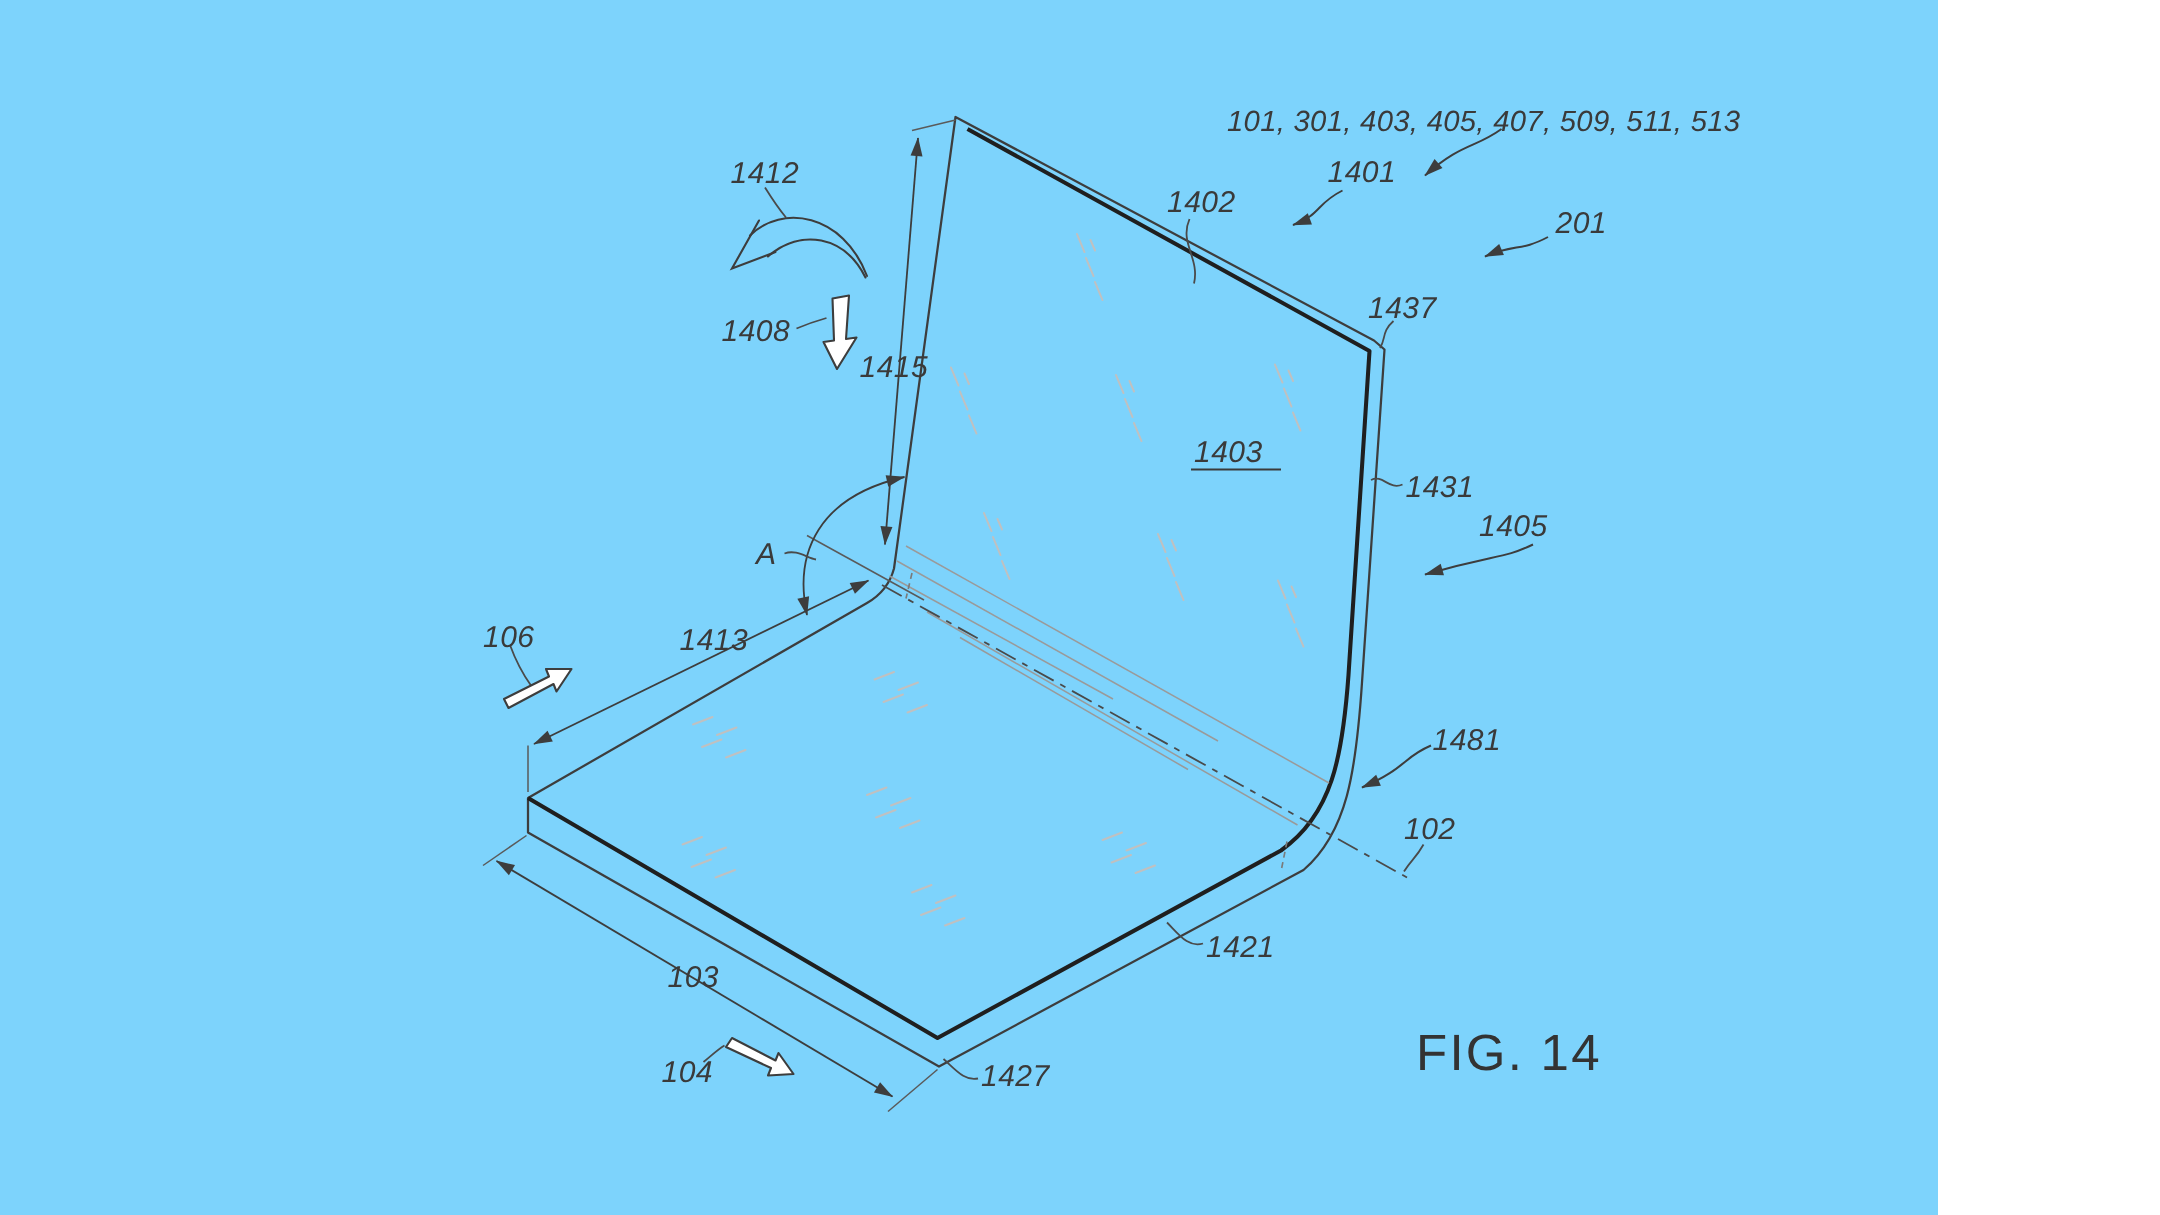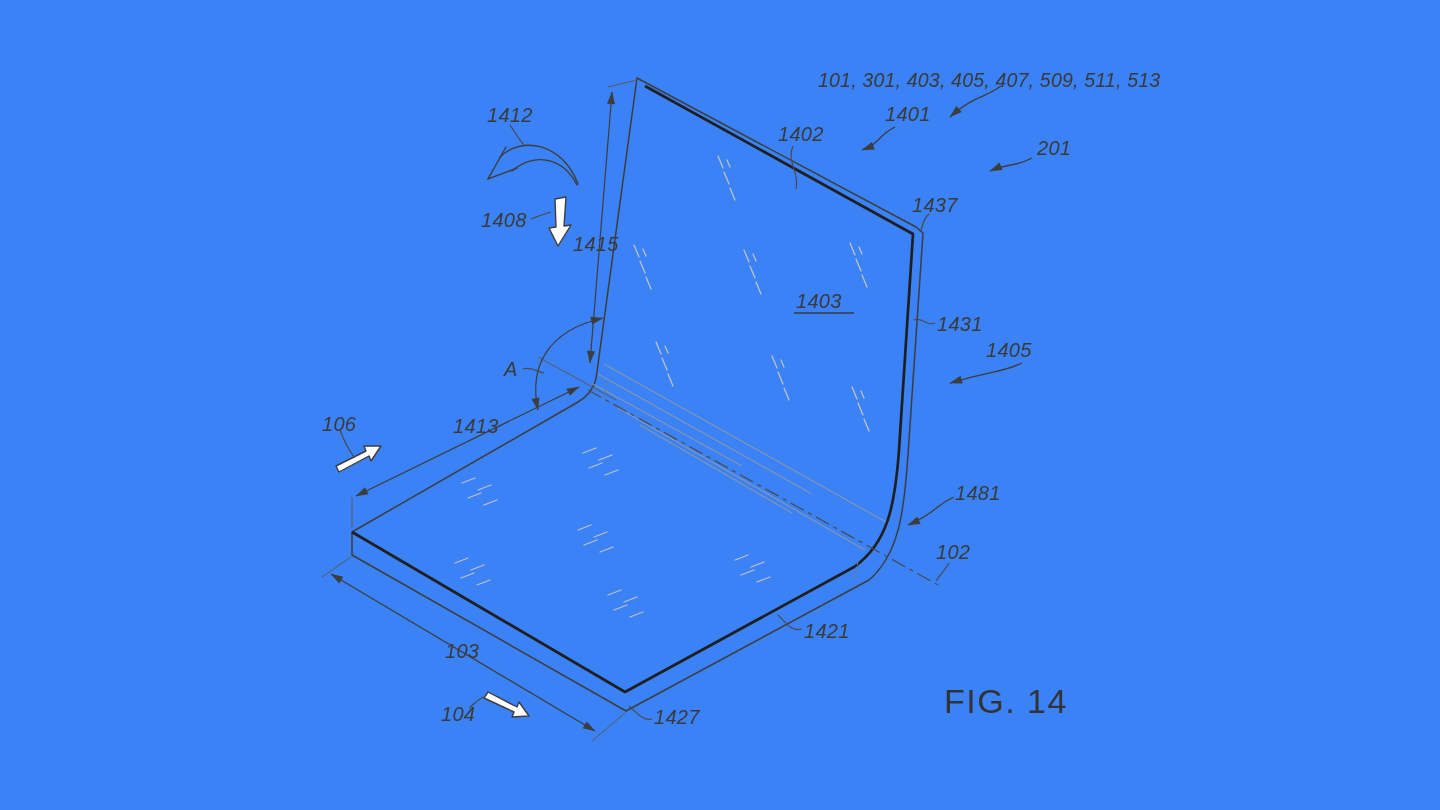--- a/index.html
+++ b/index.html
@@ -1,16 +1,16 @@
 <!DOCTYPE html>
 <html><head>
 <meta charset="utf-8">
 <style>
   html,body{margin:0;padding:0;background:#ffffff;}
-  .page{position:relative;width:1440px;height:810px;background:#3b82f6;overflow:hidden;
+  .page{position:relative;width:1292px;height:810px;background:#7dd3fc;overflow:hidden;
         font-family:"Liberation Sans", sans-serif;}
   svg{position:absolute;left:0;top:0;}
   text{fill:#3a3a3a;}
   .ref{font-style:italic;font-size:20px;letter-spacing:.3px;}
   .ref-list{font-style:italic;font-size:19.5px;letter-spacing:.2px;}
   .fig-caption{font-size:34px;letter-spacing:1.5px;fill:#333333;}
   .edge-outer{fill:none;stroke:#3d3d3d;stroke-width:1.5;stroke-linejoin:round;}
   .edge-face{fill:none;stroke:#1f1f1f;stroke-width:2.7;stroke-linejoin:round;}
   .crease{fill:none;stroke:#9a9a9a;stroke-width:1;}
   .centerline{fill:none;stroke:#4a4a4a;stroke-width:1.2;stroke-dasharray:15 5 4 5;}

